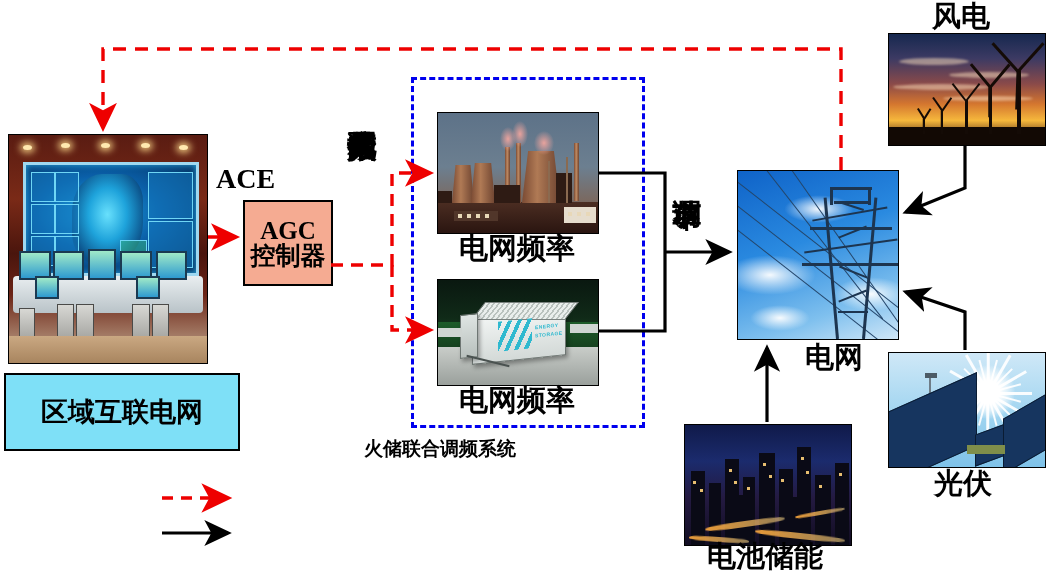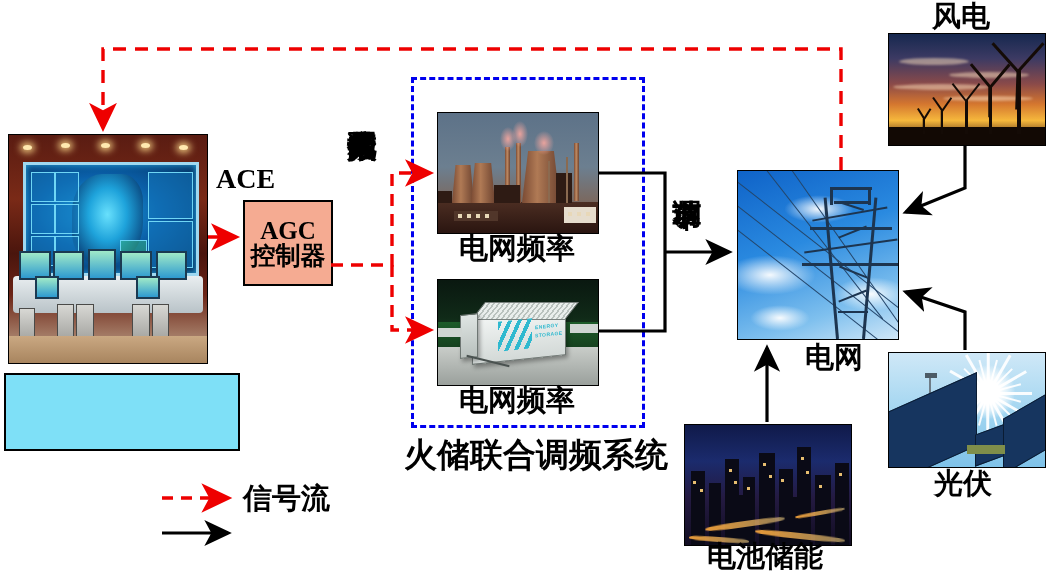--- a/index.html
+++ b/index.html
@@ -302,46 +302,46 @@
     <div class="ct-road" style="left:4px;top:112px;width:60px;height:5px;transform:rotate(4deg);"></div>
     <div class="ct-road" style="left:110px;top:86px;width:50px;height:4px;transform:rotate(-10deg);"></div>
   </div>
 
   <div class="agc-box" style="left:243px;top:200px;width:86px;height:82px;font-size:25px;">
     <span>AGC</span>
     <span>控制器</span>
   </div>
 
   <div class="cyan-box" style="left:4px;top:373px;width:232px;height:74px;font-size:27px;">
+    <span>区域互联电网</span>
   </div>
 
   <div class="dashbox" style="left:411px;top:77px;width:228px;height:345px;"></div>
 
 
   <div class="lbl" style="left:216px;top:165px;font-size:28px;">ACE</div>
 
   <div class="vlbl" style="left:347px;top:108px;font-size:29px;">调频指令信号分配</div>
 
   <div class="vlbl" style="left:672px;top:176px;font-size:29px;">调节功率</div>
 
   <div class="lbl" style="left:459px;top:234px;font-size:29px;">电网频率</div>
 
   <div class="lbl" style="left:459px;top:386px;font-size:29px;">电网频率</div>
 
-  <div class="lbl" style="left:404px;top:439px;font-size:33px;">火储联合调频系统</div>
+  <div class="lbl" style="left:364px;top:439px;font-size:19px;">火储联合调频系统</div>
 
   <div class="lbl" style="left:805px;top:343px;font-size:29px;">电网</div>
 
   <div class="lbl" style="left:932px;top:2px;font-size:29px;">风电</div>
 
   <div class="lbl" style="left:934px;top:469px;font-size:29px;">光伏</div>
 
   <div class="lbl" style="left:707px;top:542px;font-size:29px;">电池储能</div>
 
-  <div class="lbl" style="left:243px;top:484px;font-size:29px;">信号流</div>
 
   <svg class="ovl">
     <defs>
       <marker id="ar-red" markerWidth="9" markerHeight="9" refX="7.4" refY="4.5" orient="auto">
         <path d="M0,0.4 L8.6,4.5 L0,8.6 L2.2,4.5 Z" fill="#ee0000"></path>
       </marker>
       <marker id="ar-blk" markerWidth="9" markerHeight="9" refX="7.4" refY="4.5" orient="auto">
         <path d="M0,0.4 L8.6,4.5 L0,8.6 L2.2,4.5 Z" fill="#000000"></path>
       </marker>
     </defs>

